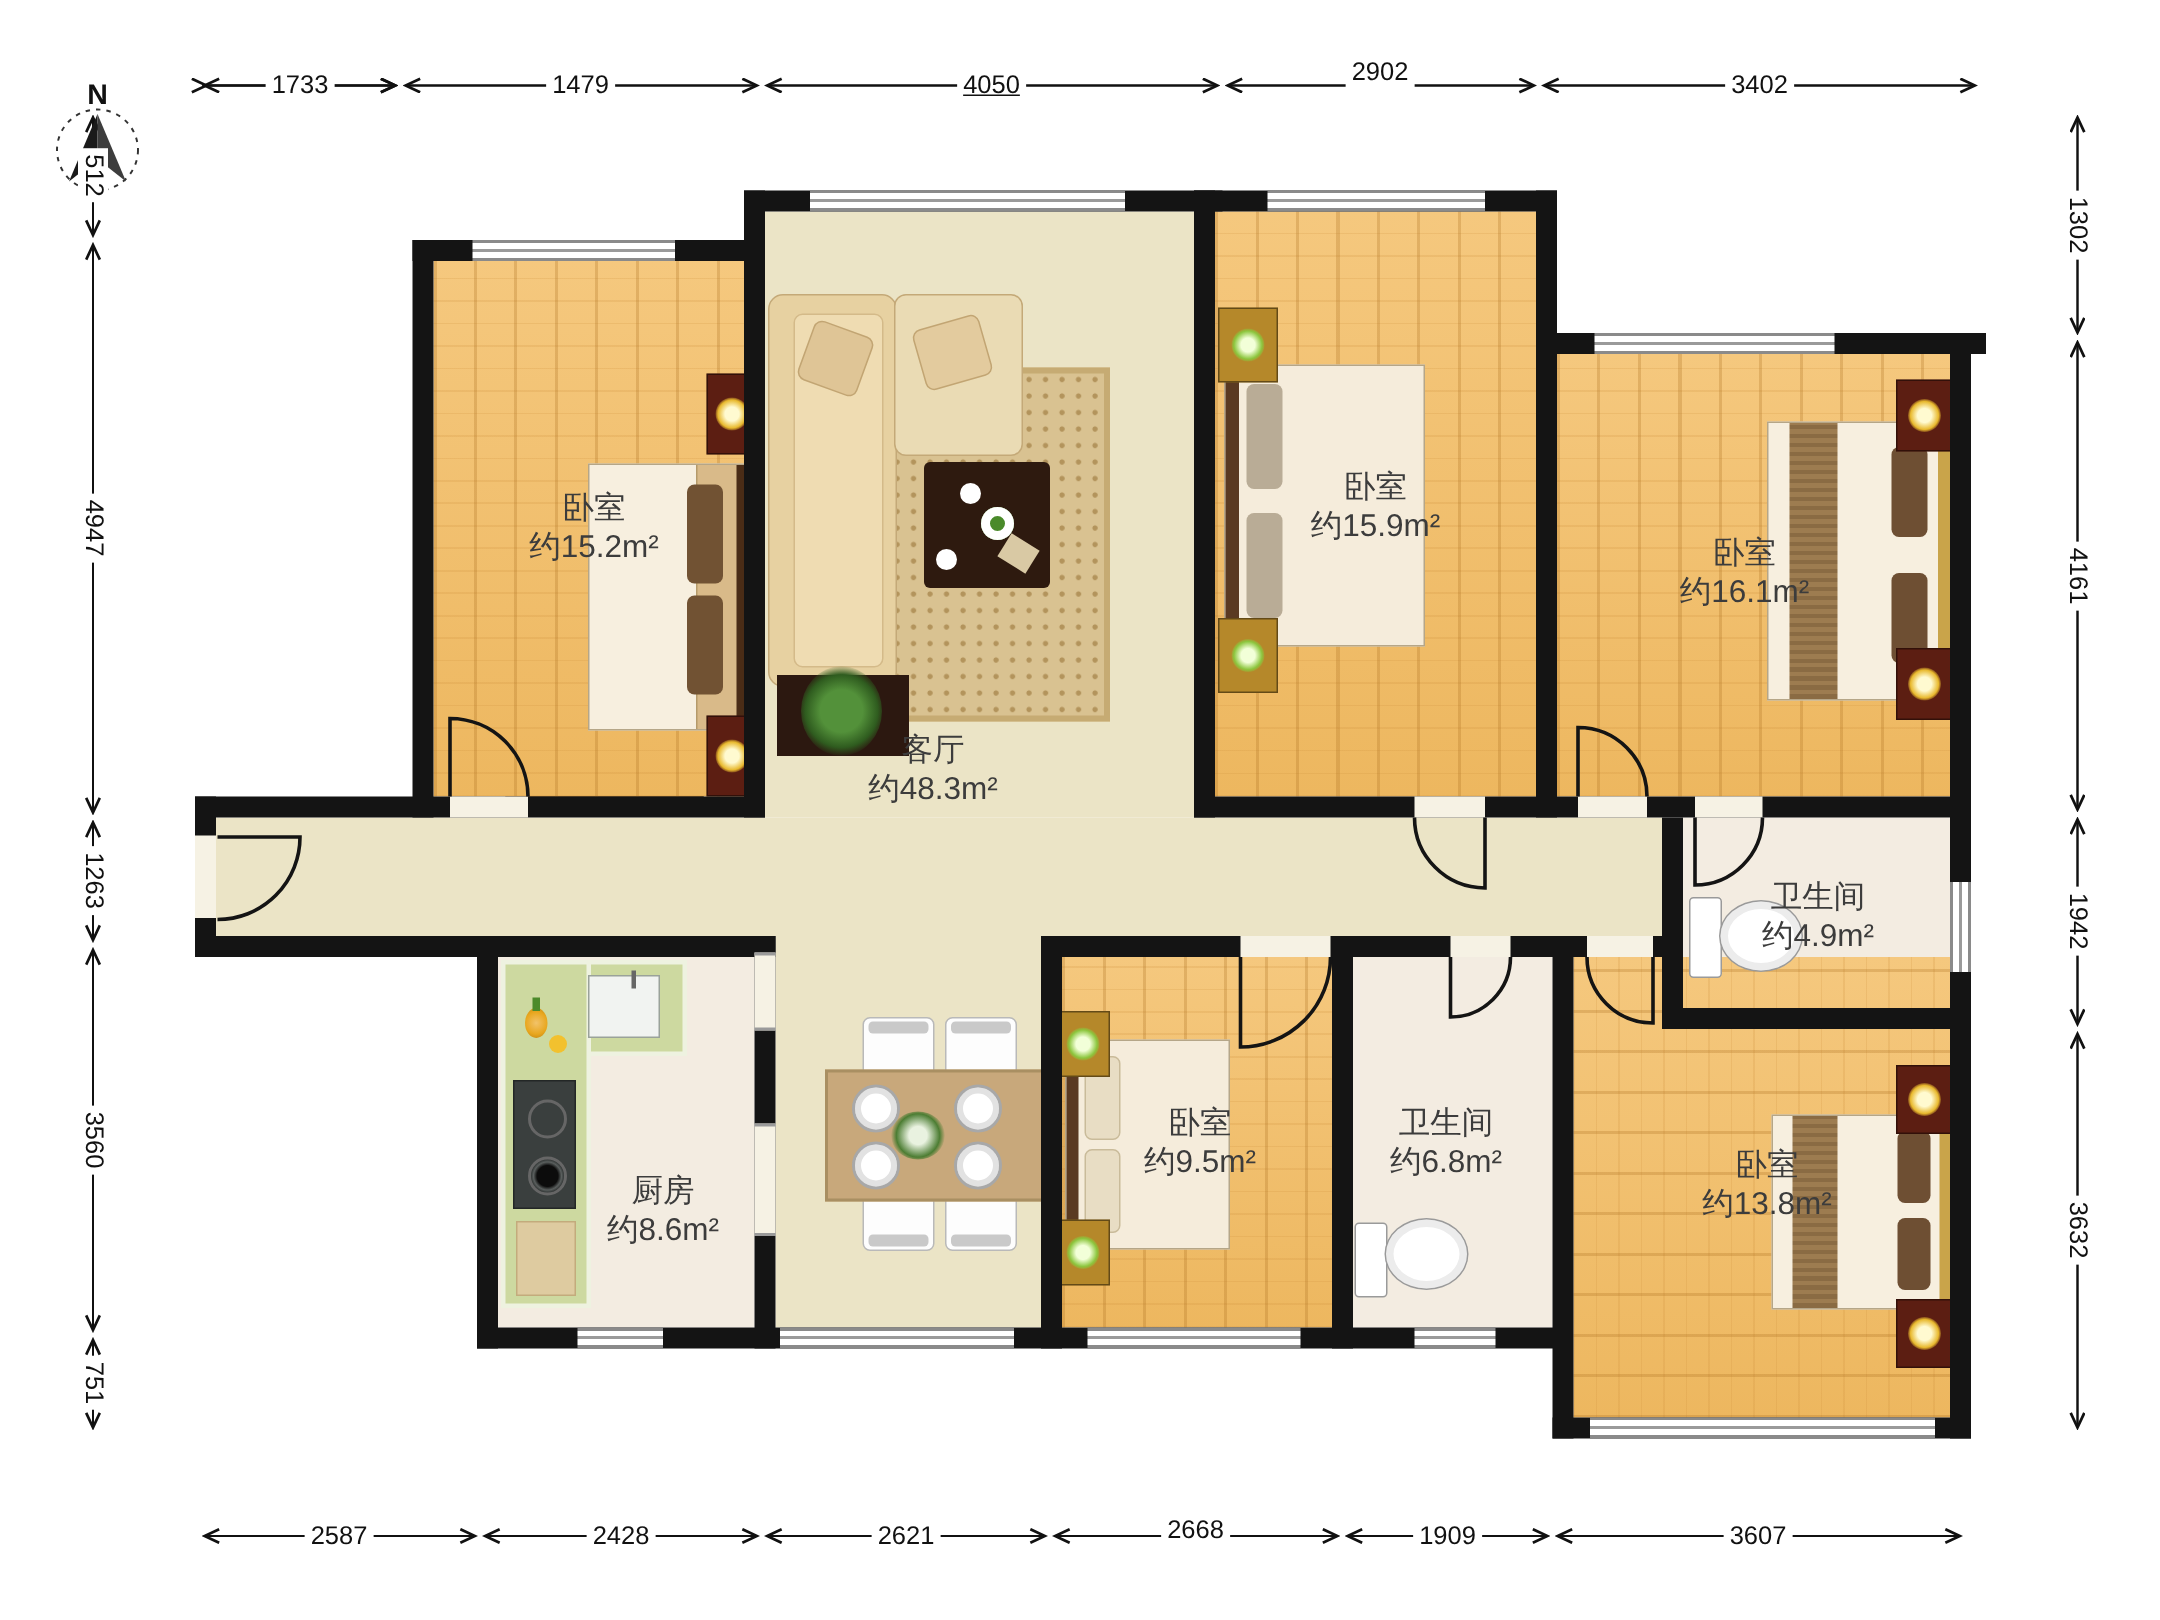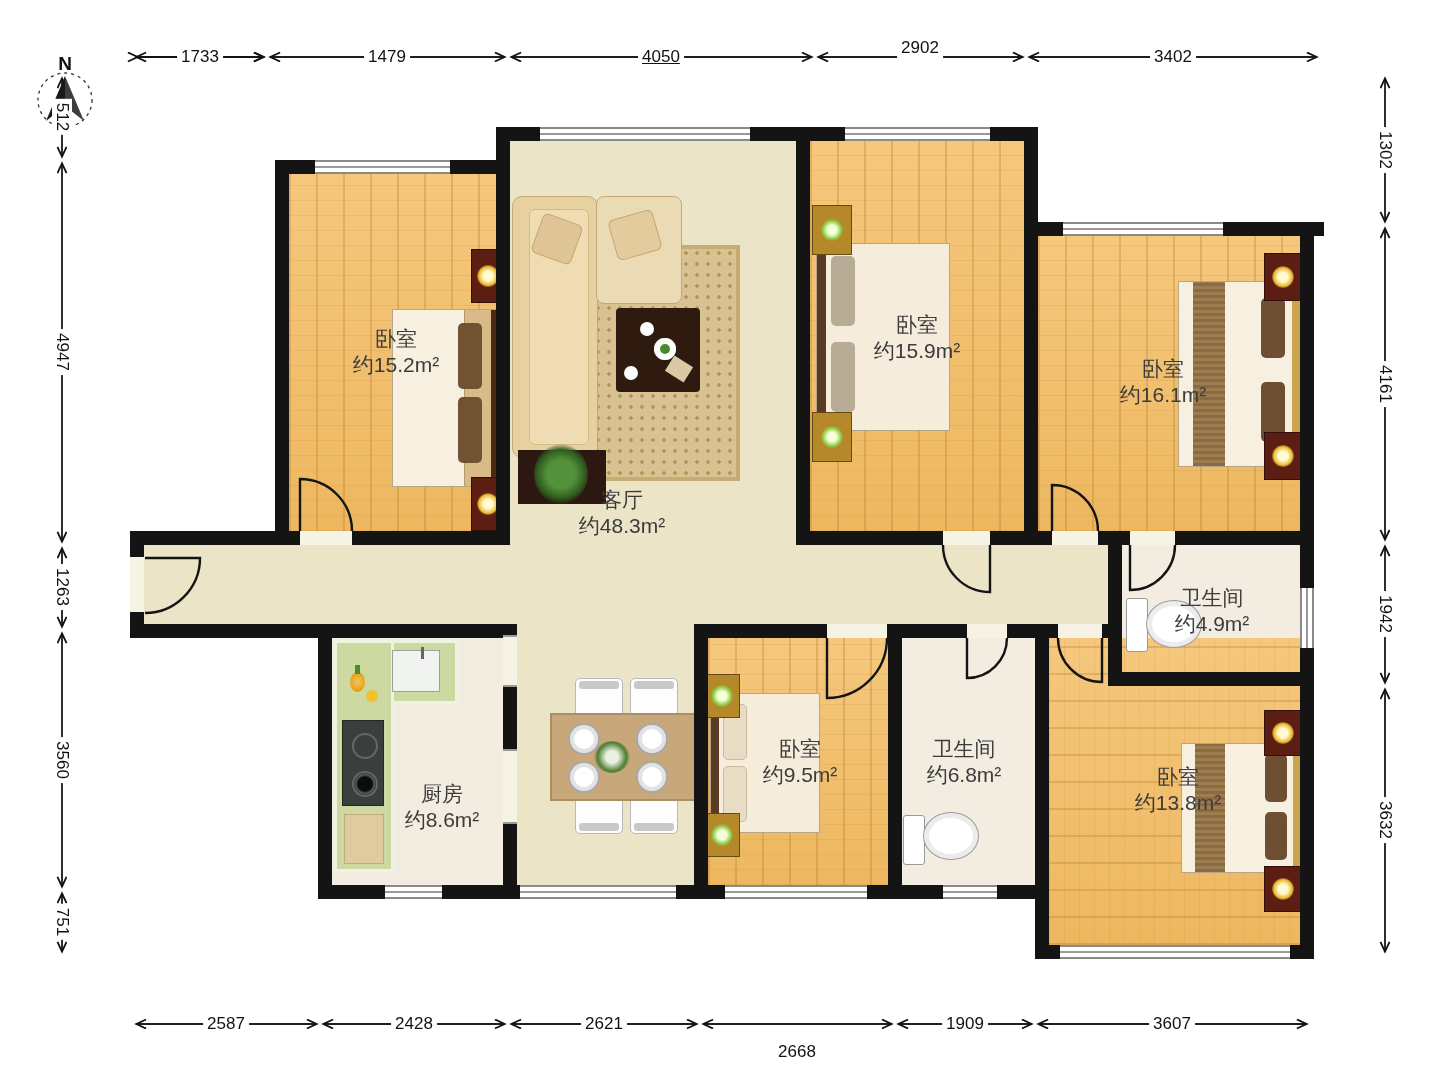--- a/index.html
+++ b/index.html
@@ -359,21 +359,21 @@
 
   <div class="dim" style="left:200px;top:57px;text-align:center;">1733</div>
   <div class="dim" style="left:387px;top:57px;">1479</div>
   <div class="dim" style="left:661px;top:57px;text-decoration:underline;">4050</div>
   <div class="dim" style="left:920px;top:48px;">2902</div>
   <div class="dim" style="left:1173px;top:57px;">3402</div>
 
   <div class="dim" style="left:226px;top:1024px;">2587</div>
   <div class="dim" style="left:414px;top:1024px;">2428</div>
   <div class="dim" style="left:604px;top:1024px;">2621</div>
-  <div class="dim" style="left:797px;top:1052px;">2668</div>
+  <div class="dim" style="left:797px;top:1020px;">2668</div>
   <div class="dim" style="left:965px;top:1024px;">1909</div>
   <div class="dim" style="left:1172px;top:1024px;">3607</div>
 
   <div class="dim v" style="left:62px;top:117px;">512</div>
   <div class="dim v" style="left:62px;top:352px;">4947</div>
   <div class="dim v" style="left:62px;top:587px;">1263</div>
   <div class="dim v" style="left:62px;top:760px;">3560</div>
   <div class="dim v" style="left:62px;top:922px;">751</div>
 
   <div class="dim v" style="left:1385px;top:150px;">1302</div>

